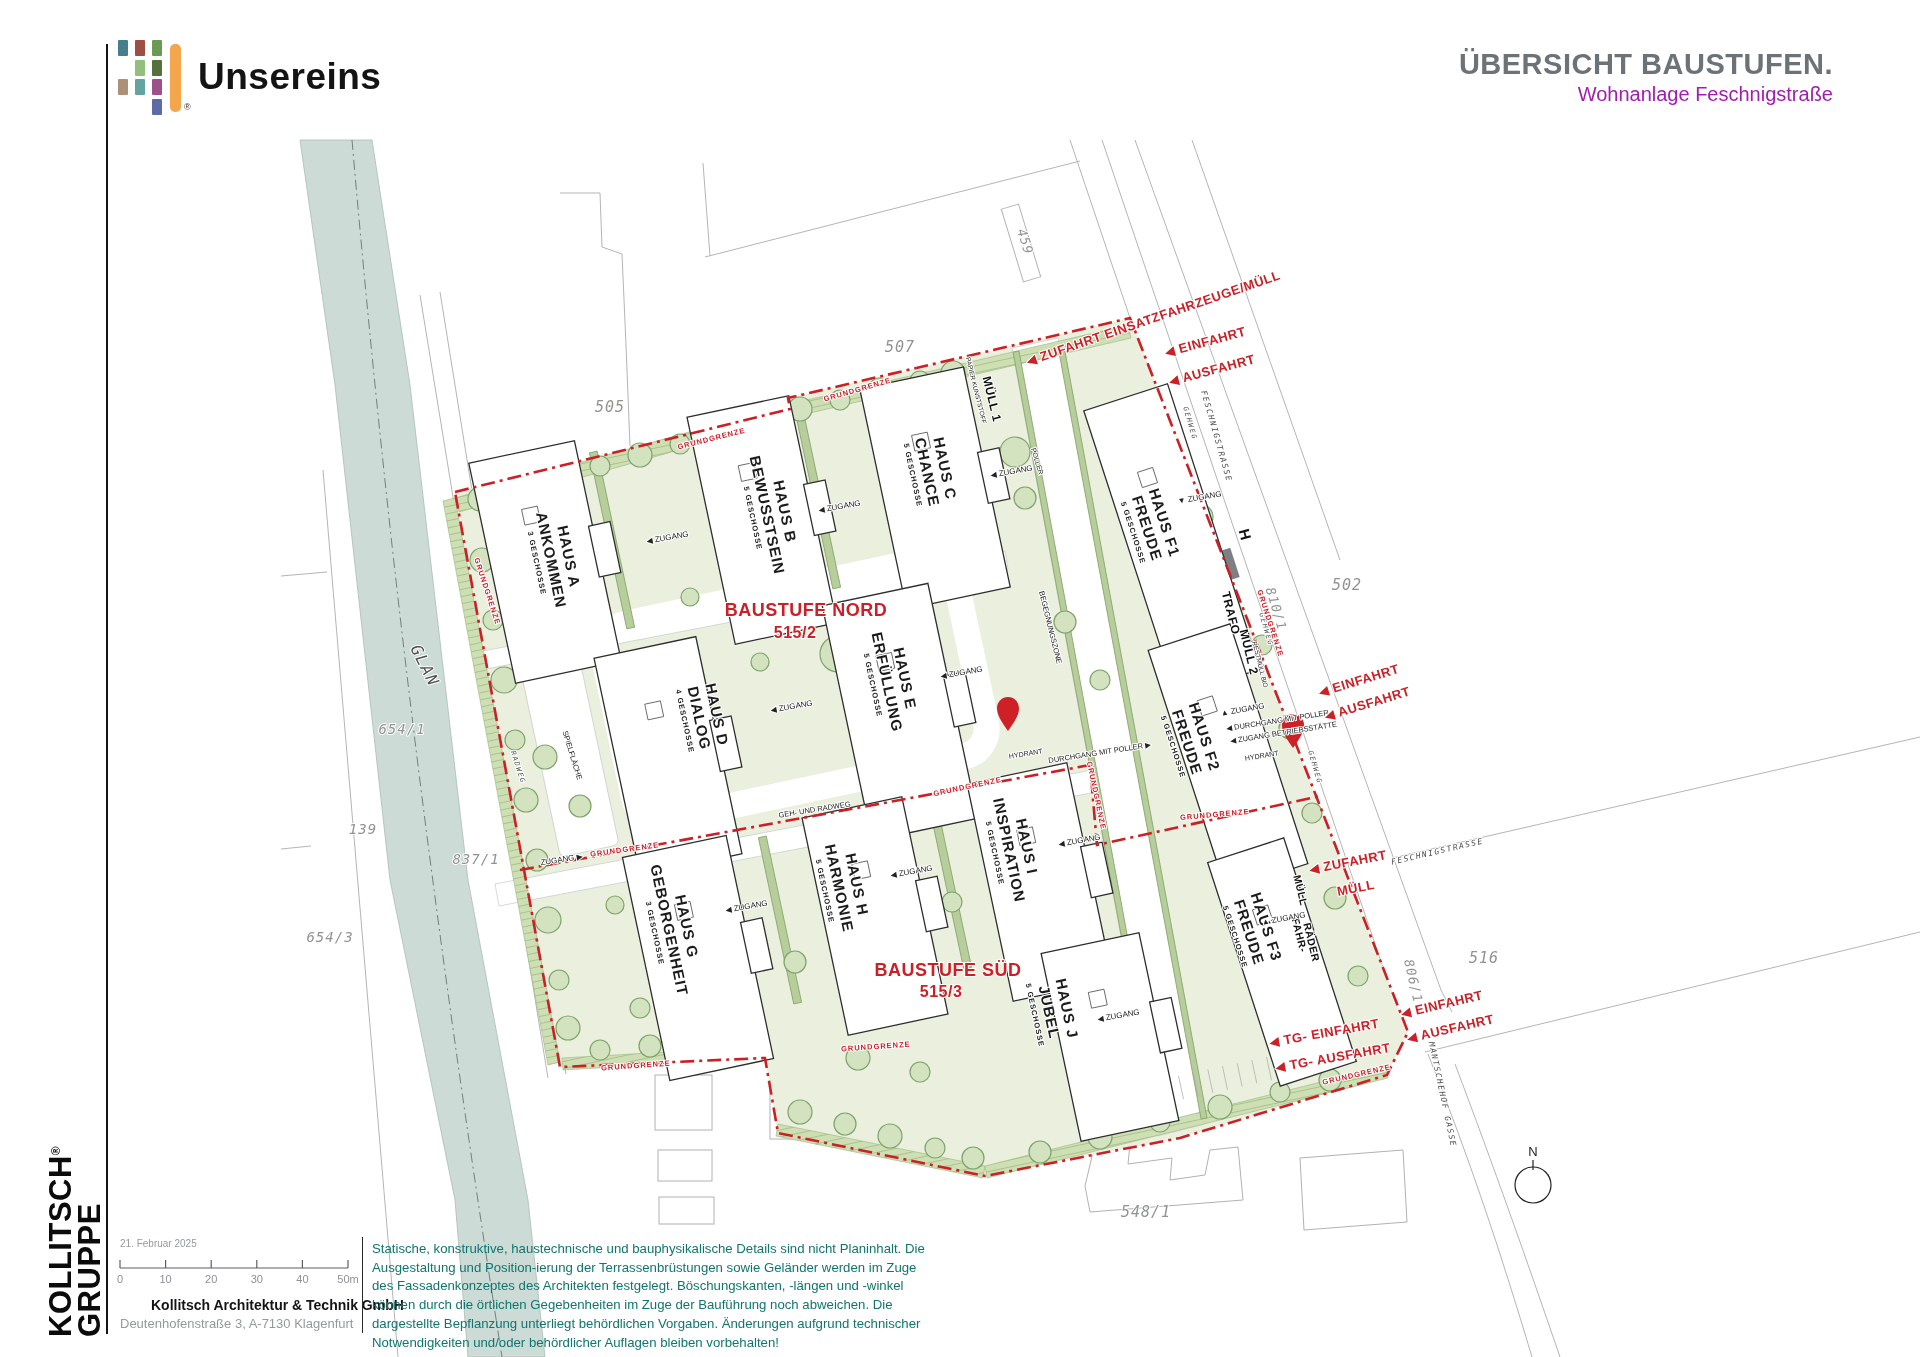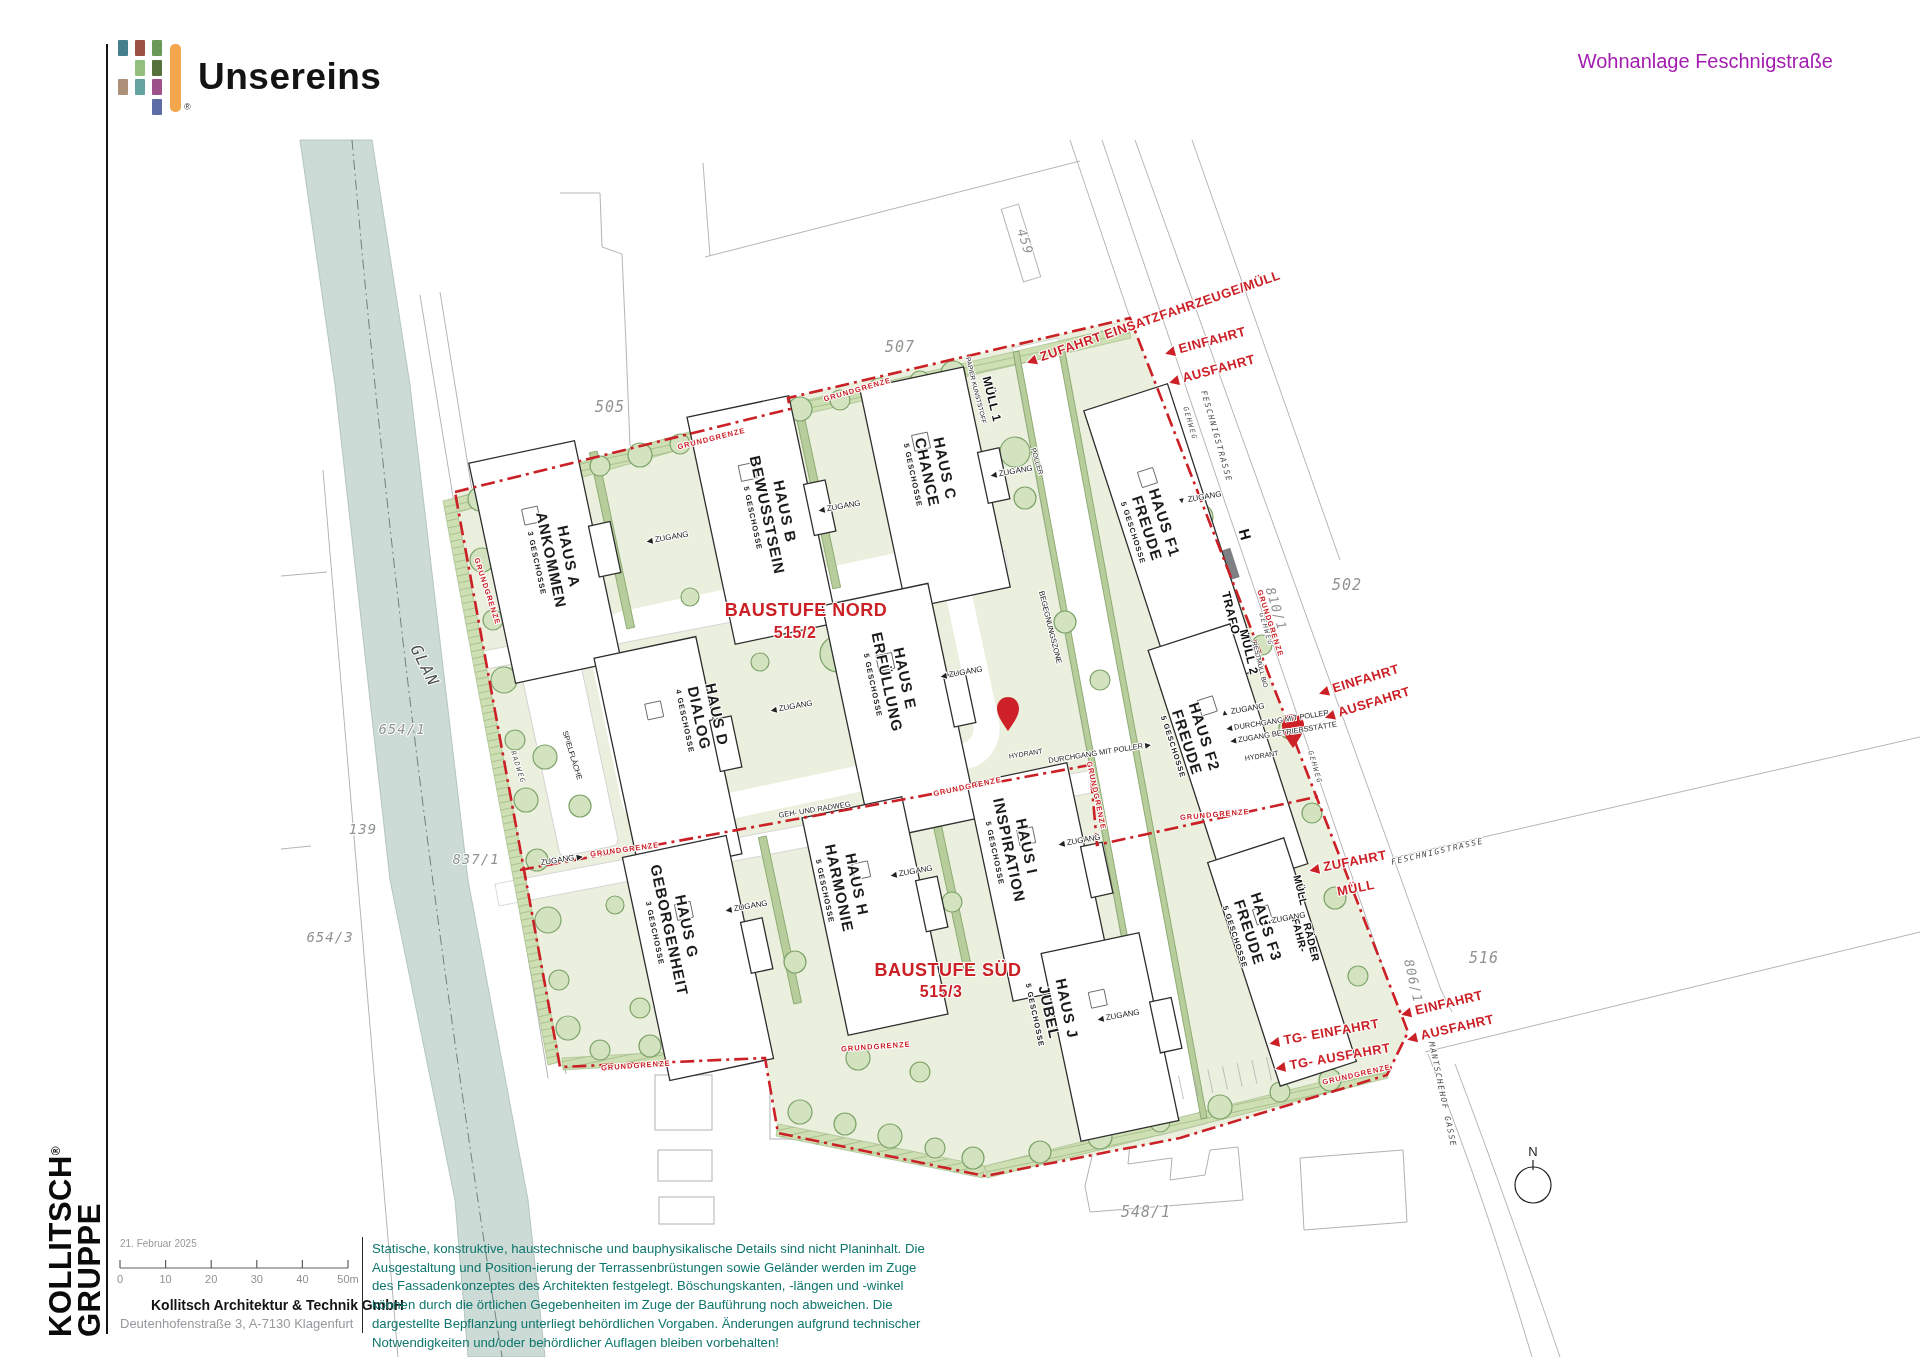--- a/index.html
+++ b/index.html
@@ -64,20 +64,21 @@
 <div id="page">
 
   <div id="frame-line"></div>
   <div id="logo">
     <span id="mosaic"><span class="mos" style="left: 0px; top: 0px; background: rgb(69, 127, 141);"></span><span class="mos" style="left: 17px; top: 0px; background: rgb(156, 79, 67);"></span><span class="mos" style="left: 34px; top: 0px; background: rgb(107, 154, 87);"></span><span class="mos" style="left: 17px; top: 19.5px; background: rgb(146, 190, 126);"></span><span class="mos" style="left: 34px; top: 19.5px; background: rgb(87, 113, 60);"></span><span class="mos" style="left: 0px; top: 39px; background: rgb(172, 144, 119);"></span><span class="mos" style="left: 17px; top: 39px; background: rgb(100, 164, 160);"></span><span class="mos" style="left: 34px; top: 39px; background: rgb(156, 81, 137);"></span><span class="mos" style="left: 34px; top: 58.5px; background: rgb(93, 108, 166);"></span></span>
     <span id="logo-bar" style="background: rgb(243, 166, 76);"></span>
     <span id="logo-reg">®</span>
     <span id="logo-word">Unsereins</span>
   </div>
   <div id="plan-title">
+    <div class="t1">ÜBERSICHT BAUSTUFEN.</div>
     <div class="t2">Wohnanlage Feschnigstraße</div>
   </div>
 
   <svg id="plan" width="1920" height="1357" viewBox="0 0 1920 1357">
     <defs>
       <pattern id="hatch" width="7" height="14" patternUnits="userSpaceOnUse" patternTransform="rotate(78)">
         <rect width="7" height="14" fill="#cfdfb4"></rect>
         <line x1="0" y1="0" x2="0" y2="14" stroke="#8fae77" stroke-width="1.2"></line>
       </pattern>
     </defs>

